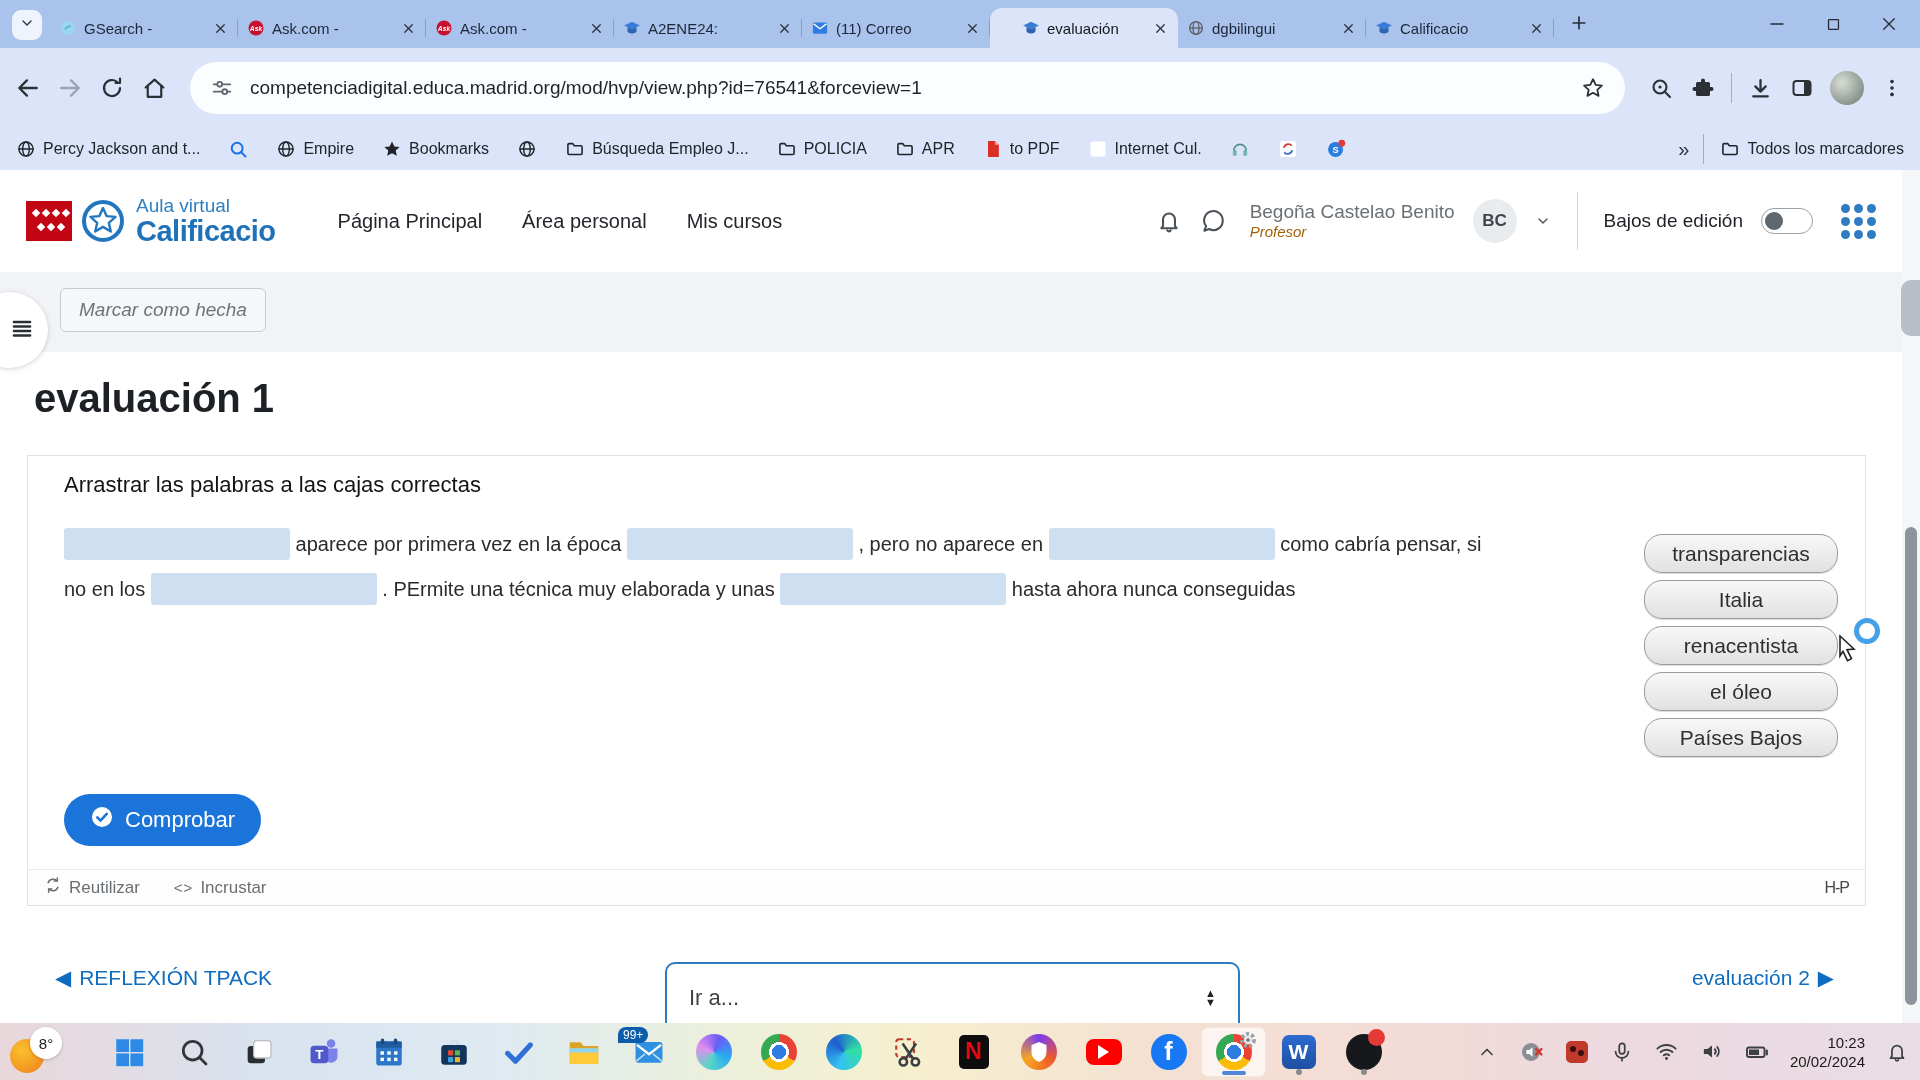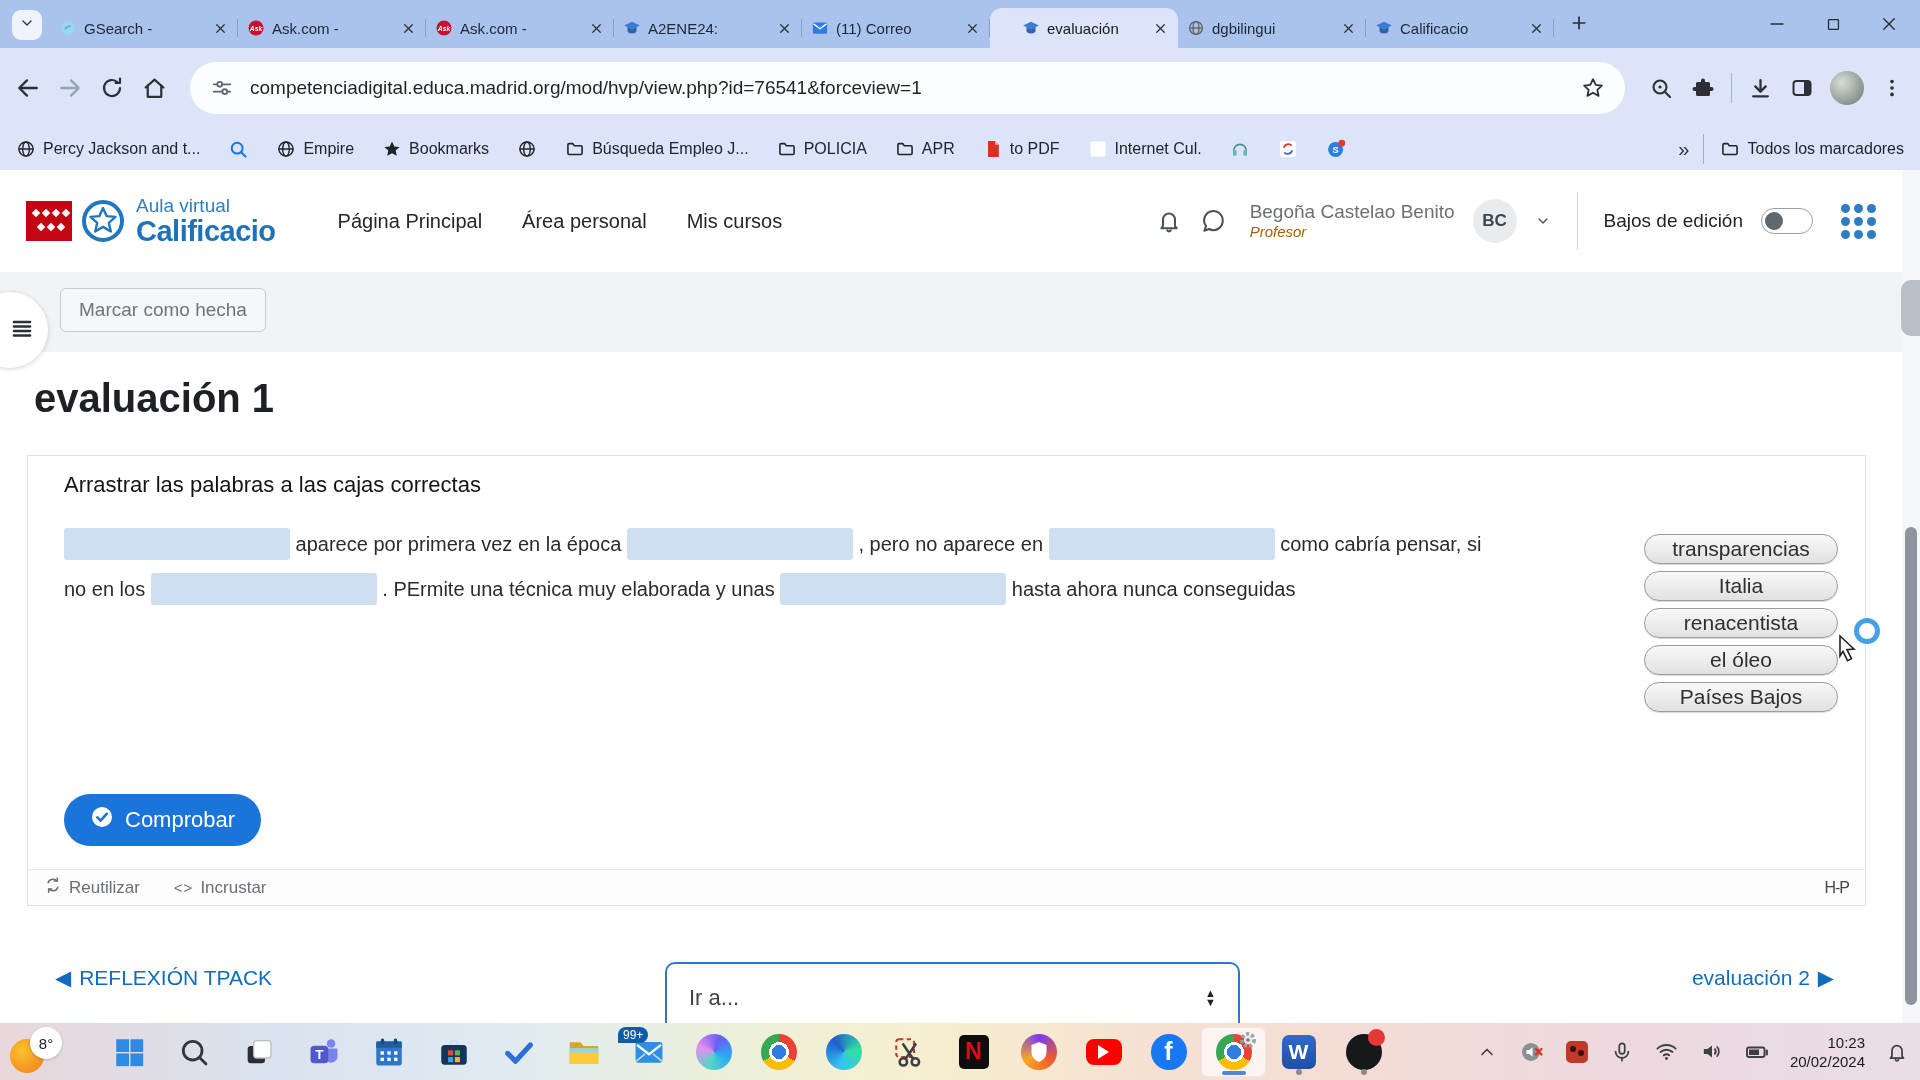--- a/index.html
+++ b/index.html
@@ -58,31 +58,31 @@
   .chev { width:16px; height:16px; color:#4a5056; }
   .hdr-div { width:1px; height:58px; background:#d4d8dc; margin:0 8px; }
   .editlabel { font-size:19px; color:#1d2125; }
   .toggle { width:52px; height:26px; border:1px solid #98a1a8; border-radius:13px; background:#fff; position:relative; }
   .toggle::after { content:""; position:absolute; left:3px; top:3px; width:18px; height:18px; border-radius:50%; background:#5f686f; }
   .gridicon { display:grid; grid-template-columns:repeat(3,9px); gap:4px; margin-left:10px; }
   .gridicon i { width:9px; height:9px; border-radius:50%; background:#2f7cc3; }
 
   .strip { position:absolute; top:102px; left:0; right:18px; height:80px; background:#f2f3f6; }
   .drawer-circle { position:absolute; left:-28px; top:20px; width:76px; height:76px; border-radius:50%; background:#fff; box-shadow:0 1px 5px rgba(0,0,0,.18); display:flex; align-items:center; justify-content:center; padding-left:24px; color:#2b2f33; }
-  .markdone { position:absolute; left:60px; top:16px; height:44px; padding:0 18px; border:1px solid #c7cbd0; border-radius:6px; background:#f6f7f9; color:#6e7479; font-size:19px; display:flex; align-items:center; }
+  .markdone { position:absolute; left:60px; top:16px; height:44px; padding:0 18px; border:1px solid #c7cbd0; border-radius:6px; background:#f6f7f9; color:#6e7479; font-size:19px; display:flex; align-items:center;font-style:italic; }
 
   .ptitle { position:absolute; left:34px; top:206px; font-size:40px; font-weight:bold; color:#1d2125; }
 
   
   .h5pbox { position:absolute; left:27px; top:285px; width:1839px; height:451px; border:1px solid #e0e1e3; background:#fff; }
   .instruction { position:absolute; left:36px; top:16px; font-size:22px; color:#141414; }
   .dragtext { position:absolute; left:36px; top:66px; width:1560px; font-size:20px; line-height:45px; color:#2b2b2b; }
   .blank { display:inline-block; width:226px; height:32px; background:#cfdff2; border-radius:3px; vertical-align:-9px; }
   .wordbank { position:absolute; top:78px; right:27px; width:194px; display:flex; flex-direction:column; gap:7px; }
-  .word { height:30px; border:1px solid #9b9b9b; border-radius:18px; background:linear-gradient(#f8f8f8,#e1e1e1); box-shadow:0 1px 1px rgba(0,0,0,.15); font-size:21px; color:#2f2f2f; display:flex; align-items:center; justify-content:center; cursor:grab; }
+  .word { height:39px; border:1px solid #9b9b9b; border-radius:18px; background:linear-gradient(#f8f8f8,#e1e1e1); box-shadow:0 1px 1px rgba(0,0,0,.15); font-size:21px; color:#2f2f2f; display:flex; align-items:center; justify-content:center; cursor:grab; }
   .spinner { position:absolute; left:1826px; top:162px; width:26px; height:26px; border:5px solid #44a1e8; border-radius:50%; background:#fff; }
   .pointer { position:absolute; left:1808px; top:178px; width:24px; height:32px; }
   .checkbtn { position:absolute; left:36px; top:338px; height:52px; padding:0 26px; border:none; border-radius:26px; background:#1b74d9; color:#fff; font-size:22px; display:flex; align-items:center; gap:11px; font-family:inherit; }
   .h5pfooter { position:absolute; left:0; right:0; bottom:0; height:36px; border-top:1px solid #e9e9e9; background:#fdfdfd; display:flex; align-items:center; padding:0 16px 0 16px; gap:34px; color:#6a6f74; font-size:17px; }
   .h5pact { display:flex; align-items:center; gap:7px; }
   .h5plogo { margin-left:auto; font-weight:400; font-size:16px; color:#474747; letter-spacing:-1px; }
 
   
   .navlink { position:absolute; top:796px; font-size:21px; color:#0f6cbf; display:flex; align-items:center; gap:8px; }
   .navlink.prev { left:55px; }

